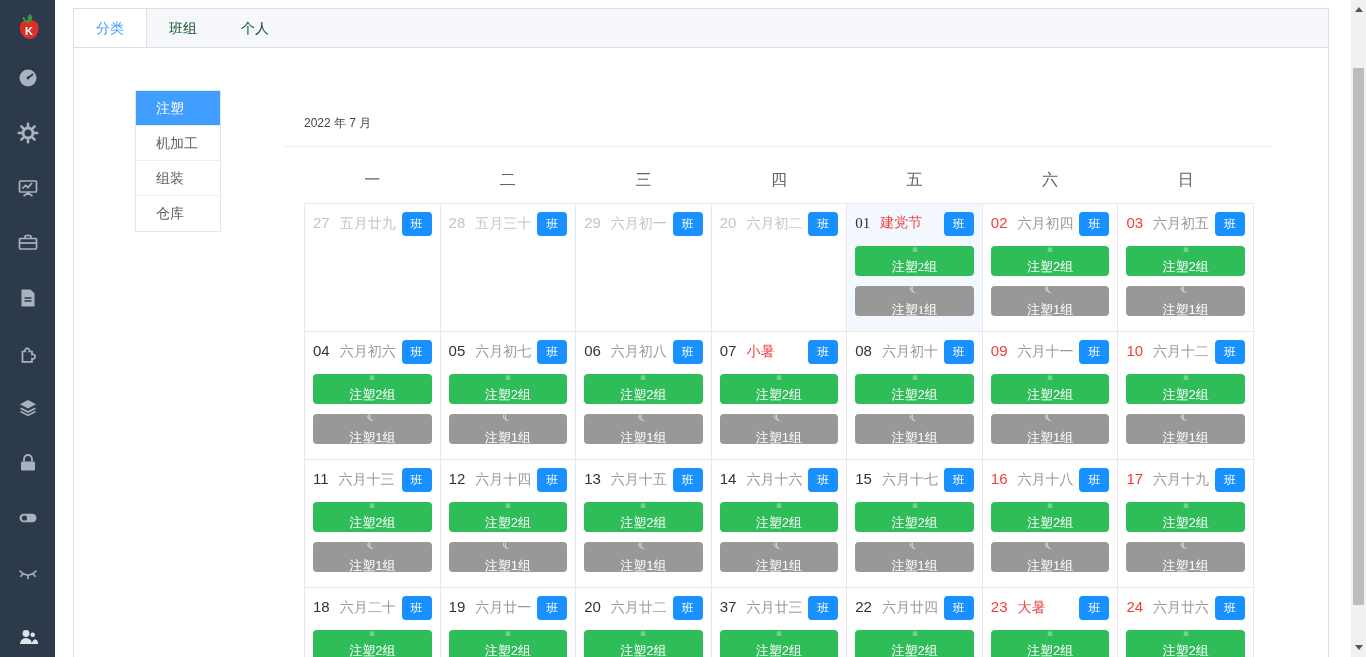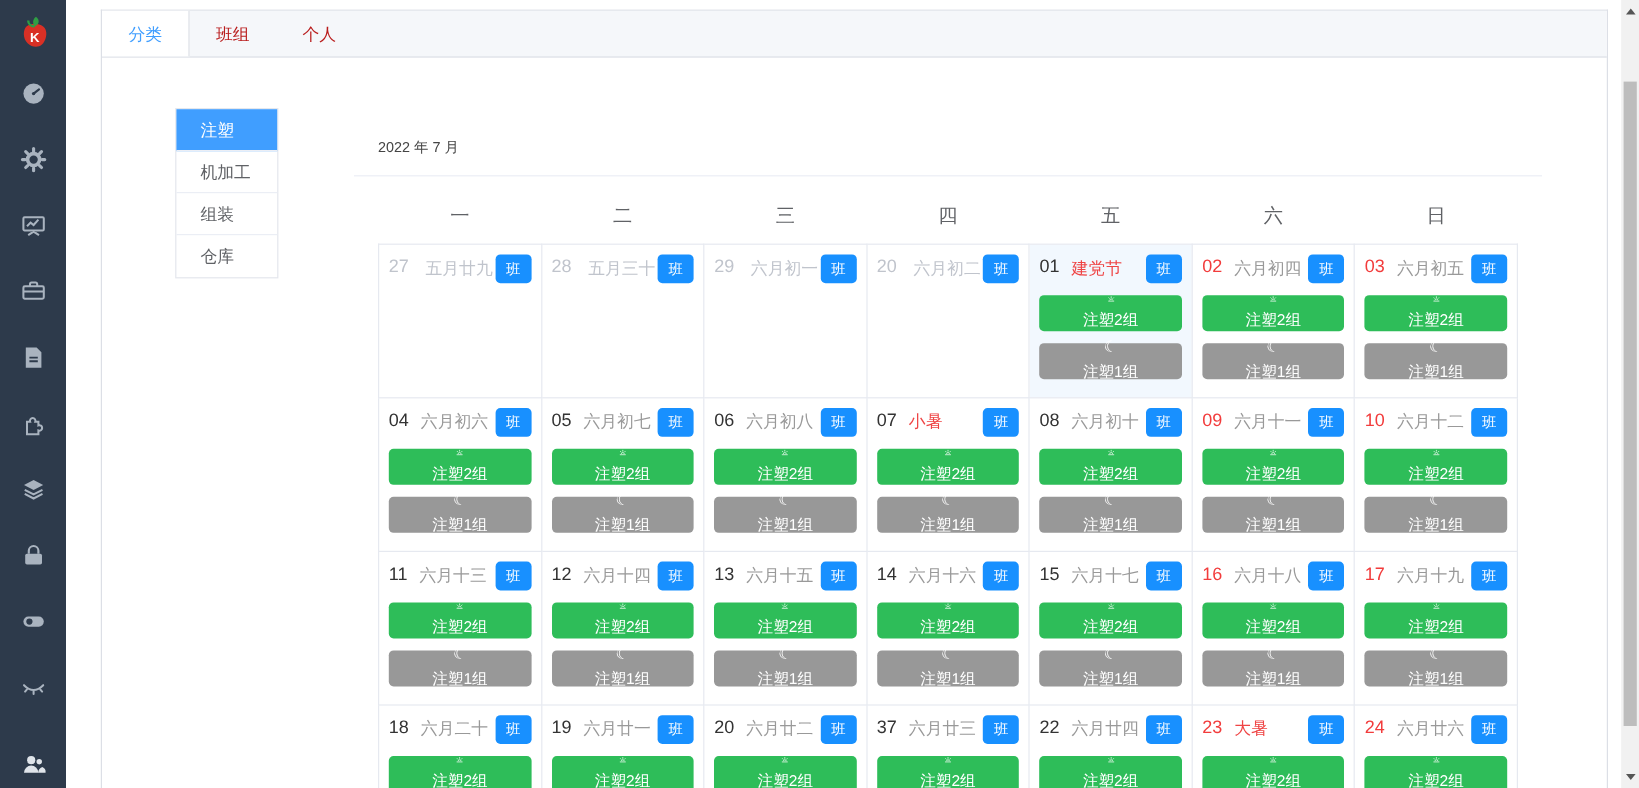--- a/index.html
+++ b/index.html
@@ -17,24 +17,24 @@
 
   
   .scrollbar { position:absolute; right:0; top:0; width:15px; height:657px; background:#f1f1f1; z-index:6; }
   .sb-arrow { position:absolute; left:0; width:15px; height:15px; display:flex; align-items:center; justify-content:center; cursor:pointer; }
   .sb-arrow.up { top:2px; } .sb-arrow.down { bottom:2px; }
   .tri-up { width:0; height:0; border-left:4px solid transparent; border-right:4px solid transparent; border-bottom:5px solid #555; }
   .tri-down { width:0; height:0; border-left:4px solid transparent; border-right:4px solid transparent; border-top:5px solid #555; }
   .sb-thumb { position:absolute; left:2px; top:68px; width:11px; height:537px; background:#bdbdbd; cursor:pointer; }
 
   
-  .card { position:absolute; left:84px; top:8px; width:1256px; height:649px; background:#fff;
+  .card { position:absolute; left:73px; top:8px; width:1256px; height:649px; background:#fff;
     border:1px solid #dcdfe6; border-bottom:none; }
   .tabbar { height:39px; background:#f5f7fa; border-bottom:1px solid #dcdfe6; display:flex; }
-  .tab { padding:0 22px; line-height:39px; font-size:14px; color:#b91c1c; cursor:pointer; white-space:nowrap; }
+  .tab { padding:0 22px; line-height:39px; font-size:14px; color:#14532d; cursor:pointer; white-space:nowrap; }
   .tab.active { background:#fff; color:#409eff; border-right:1px solid #dcdfe6; }
 
   
   .menu { position:absolute; left:61px; top:81px; width:86px; border:1px solid #e4e7ed; list-style:none; background:#fff; }
   .menu li { height:35px; line-height:35px; padding-left:20px; font-size:14px; color:#606266;
     border-bottom:1px solid #ebeef5; cursor:pointer; }
   .menu li:last-child { border-bottom:none; }
   .menu li.selected { background:#409eff; color:#fff; }
 
   
@@ -46,27 +46,27 @@
   .btn-group button { height:28px; padding:0 15px; font-size:12px; color:#606266; background:#fff;
     border:1px solid #dcdfe6; cursor:pointer; margin-left:-1px;
     font-family:"Liberation Sans","DejaVu Sans",sans-serif; }
   .btn-group button:first-child { border-radius:3px 0 0 3px; margin-left:0; }
   .btn-group button:last-child { border-radius:0 3px 3px 0; }
 
   .cal-body { padding:12px 20px 0; }
   table.grid { width:950px; border-collapse:collapse; table-layout:fixed; }
   table.grid th { height:44px; font-weight:400; font-size:16px; color:#606266; text-align:center; }
   table.grid td { border:1px solid #e6e9f0; height:128px; vertical-align:top; padding:8px; overflow:hidden; cursor:pointer; }
-  td.today { background:#f2f8fe; }
+  td.today { background:#f2f8fe;font-family:Liberation Serif, serif; }
 
   .cell-top { display:flex; align-items:flex-start; }
   .day-num { font-size:15px; color:#333; line-height:22px; margin-right:10px; }
   .lunar { font-size:14px; color:#999; line-height:22px; flex:1 1 auto; margin-right:2px; }
   .weekend .day-num { color:#f23c3c; }
-  .other .day-num, .other .lunar { color:#c0c4cc;text-align:right; }
+  .other .day-num, .other .lunar { color:#c0c4cc; }
   .lunar.festival { color:#ef4444; }
   .badge { margin-left:auto; flex:0 0 auto; width:30px; height:24px; line-height:24px; text-align:center;
     background:#1890ff; color:#fff; font-size:12px; border-radius:4px; cursor:pointer; }
   .evt { margin-top:10px; height:30px; border-radius:4px; color:#fff; font-size:13px;
     display:flex; align-items:center; justify-content:center; gap:6px; cursor:pointer;flex-direction:column; }
   .evt.day { background:#2ebd59; }
   .evt.night { background:#989898; }
   .evt .moon-glyph { font-size:13px; line-height:1; }
 </style>
 </head>

